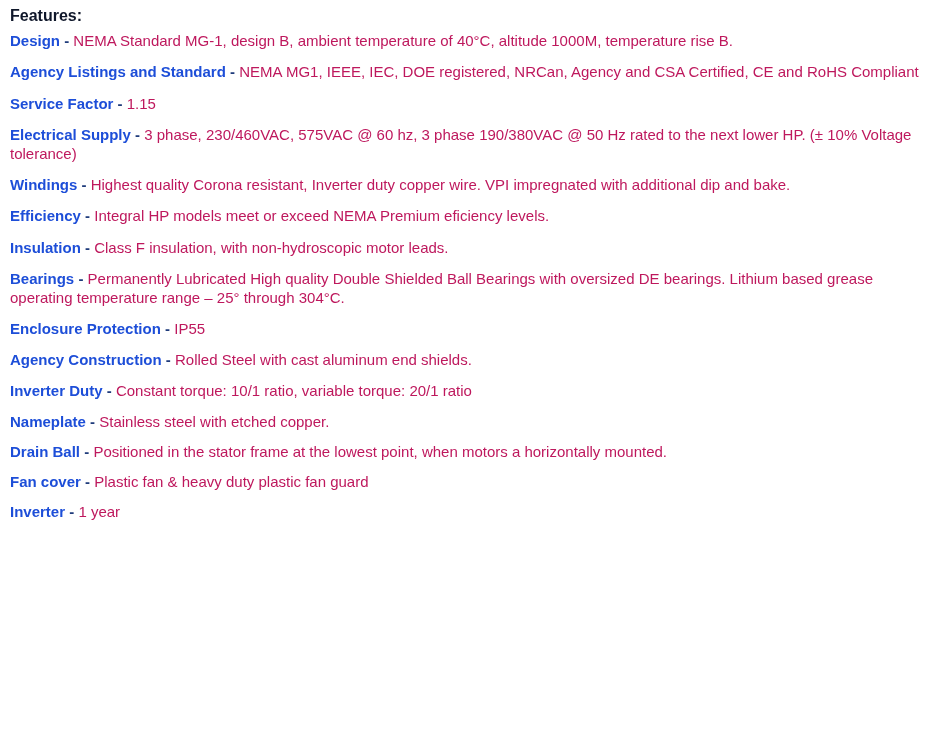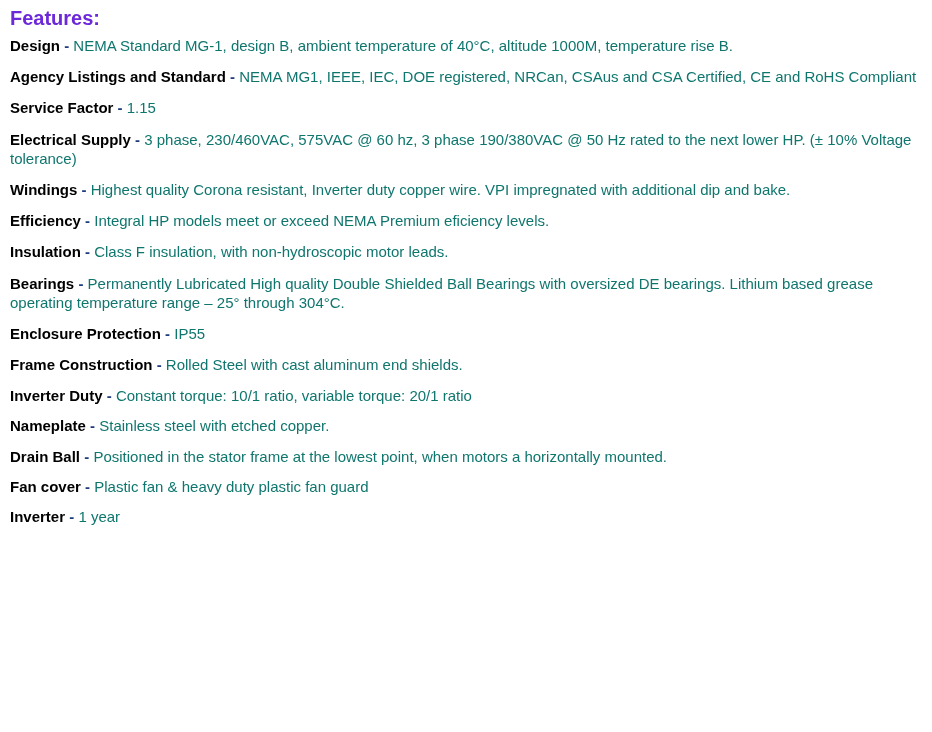--- a/index.html
+++ b/index.html
@@ -13,65 +13,65 @@
     font-family: "Liberation Sans", sans-serif;
     color: #000000;
     overflow: hidden;
   }
   .page {
     padding: 6px 10px 0 10px;
     box-sizing: border-box;
     width: 932px;
   }
   .features-title {
-    color: #6d28d9;
-    font-size: 20px;
+    color: #0f172a;
+    font-size: 16px;
     font-weight: bold;
     margin: 0 0 6px 0;
     line-height: 1.2;
   }
   .feature-row {
     font-size: 15px;
     line-height: 1.28;
     color: #1a1a1a;
     margin-bottom: 12px;
     max-width: 912px;
   }
   .feature-row.tight {
     margin-bottom: 11px;
   }
   .feature-label {
-    color: #000000;
+    color: #1d4ed8;
     font-weight: bold;
   }
   .feature-sep {
     color: #1F3B7B;
     font-weight: bold;
   }
   .feature-text {
-    color: #0f766e;
+    color: #be185d;
   }
 </style>
 </head>
 <body>
 
 <div class="page">
 
   <h1 class="features-title">Features:</h1>
 
   <div class="feature-row">
     <span class="feature-label">Design</span>
     <span class="feature-sep">-</span>
     <span class="feature-text">NEMA Standard MG-1, design B, ambient temperature of 40°C, altitude 1000M, temperature rise B.</span>
   </div>
 
   <div class="feature-row">
     <span class="feature-label">Agency Listings and Standard</span>
     <span class="feature-sep">-</span>
-    <span class="feature-text"> NEMA MG1, IEEE, IEC, DOE registered, NRCan, CSAus and CSA Certified, CE and RoHS Compliant</span>
+    <span class="feature-text"> NEMA MG1, IEEE, IEC, DOE registered, NRCan, Agency and CSA Certified, CE and RoHS Compliant</span>
   </div>
 
   <div class="feature-row">
     <span class="feature-label">Service Factor</span>
     <span class="feature-sep">-</span>
     <span class="feature-text">1.15</span>
   </div>
 
   <div class="feature-row">
     <span class="feature-label">Electrical Supply</span>
@@ -103,21 +103,21 @@
     <span class="feature-text">Permanently Lubricated High quality Double Shielded Ball Bearings with oversized DE bearings. Lithium based grease operating temperature range – 25° through 304°C.</span>
   </div>
 
   <div class="feature-row">
     <span class="feature-label">Enclosure Protection</span>
     <span class="feature-sep">-</span>
     <span class="feature-text">IP55</span>
   </div>
 
   <div class="feature-row">
-    <span class="feature-label">Frame Construction</span>
+    <span class="feature-label">Agency Construction</span>
     <span class="feature-sep">-</span>
     <span class="feature-text">Rolled Steel with cast aluminum end shields.</span>
   </div>
 
 
   <div class="feature-row tight">
     <span class="feature-label">Inverter Duty</span>
     <span class="feature-sep">-</span>
     <span class="feature-text">Constant torque: 10/1 ratio, variable torque: 20/1 ratio</span>
   </div>

